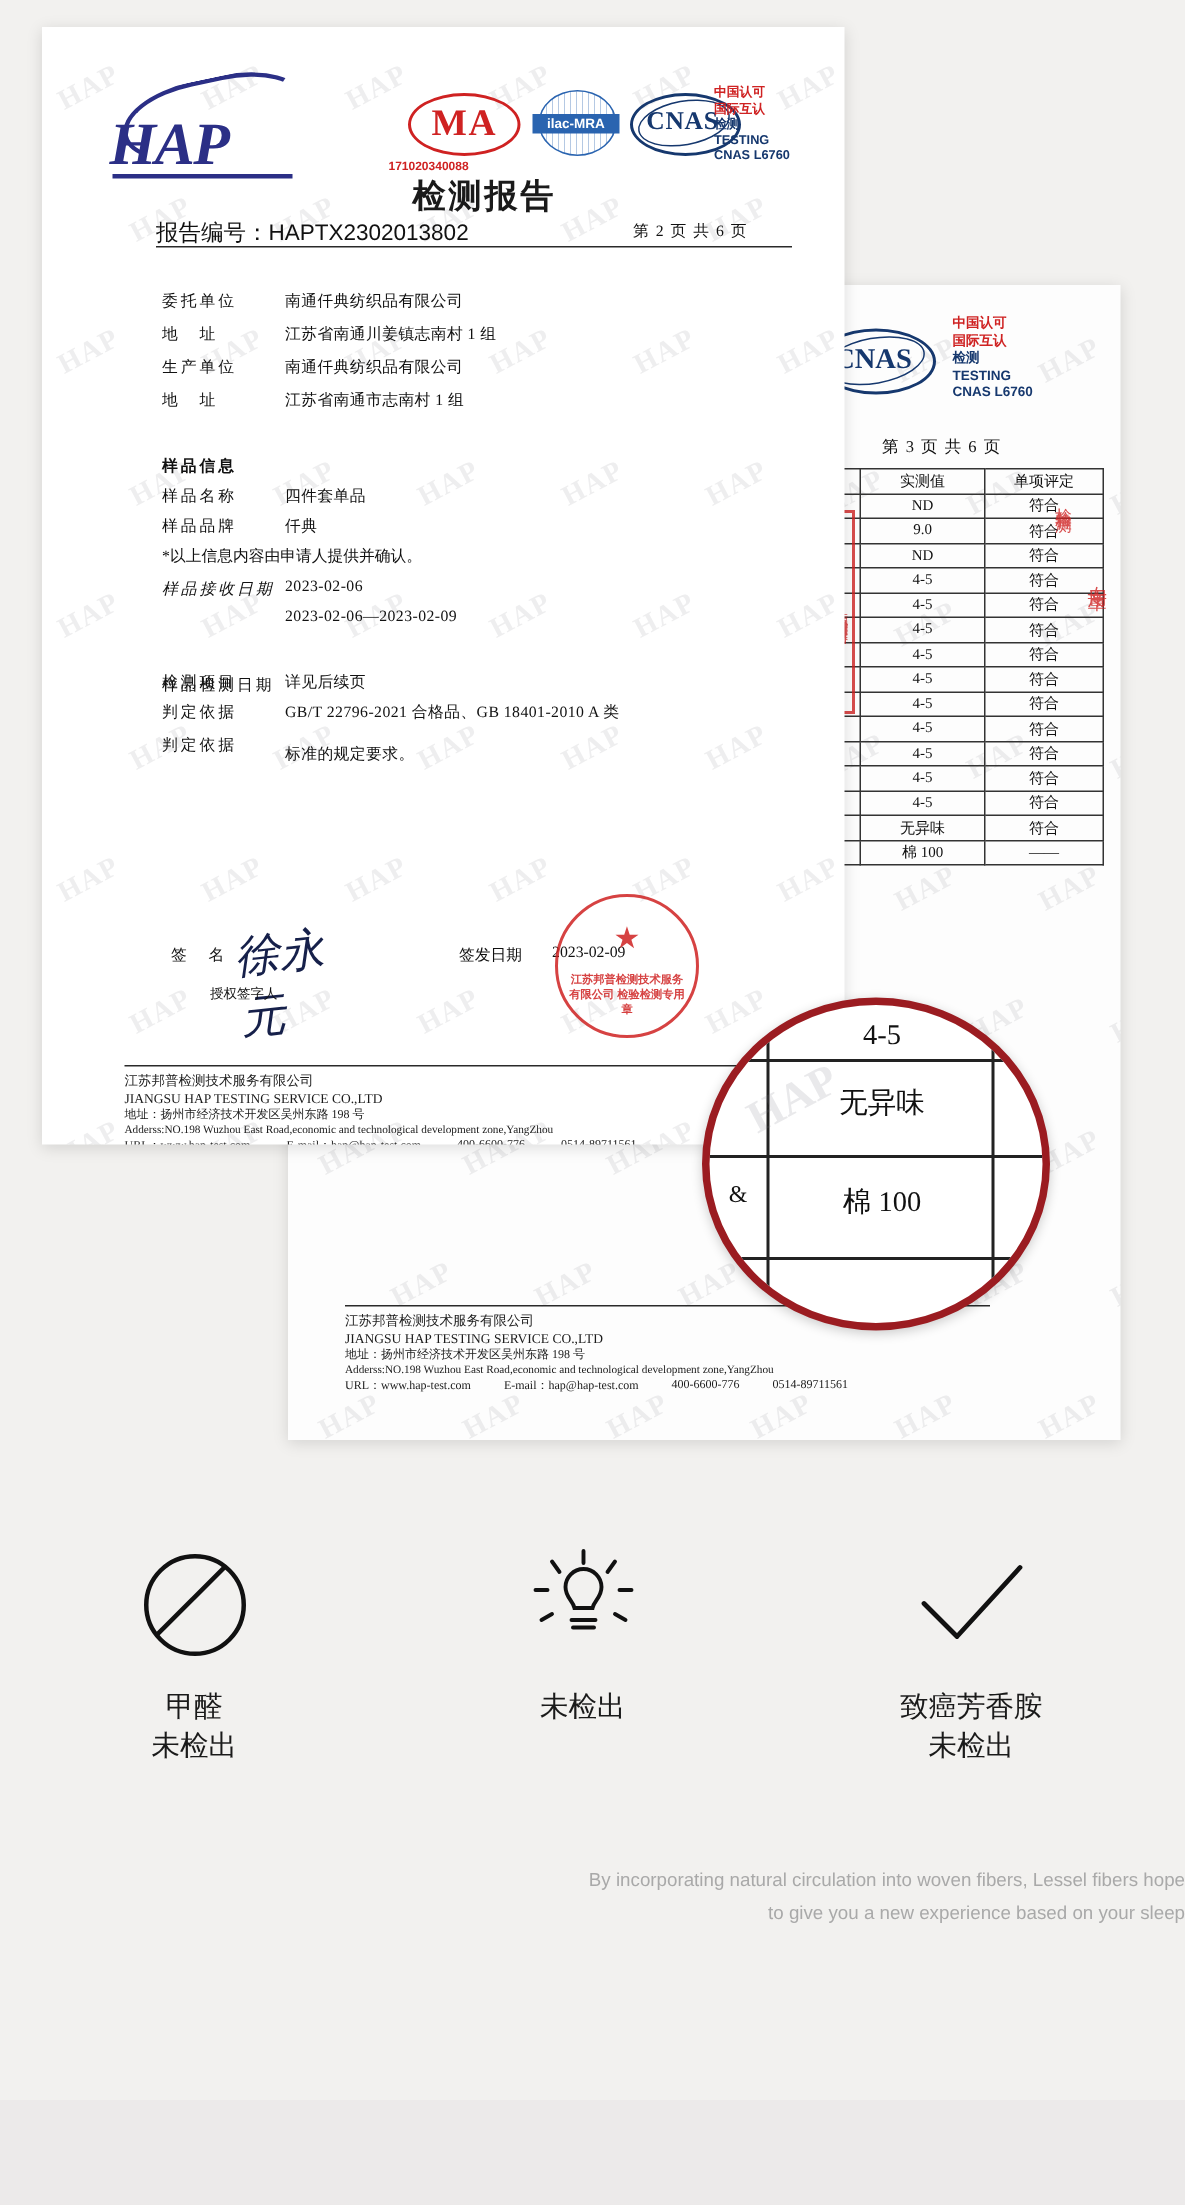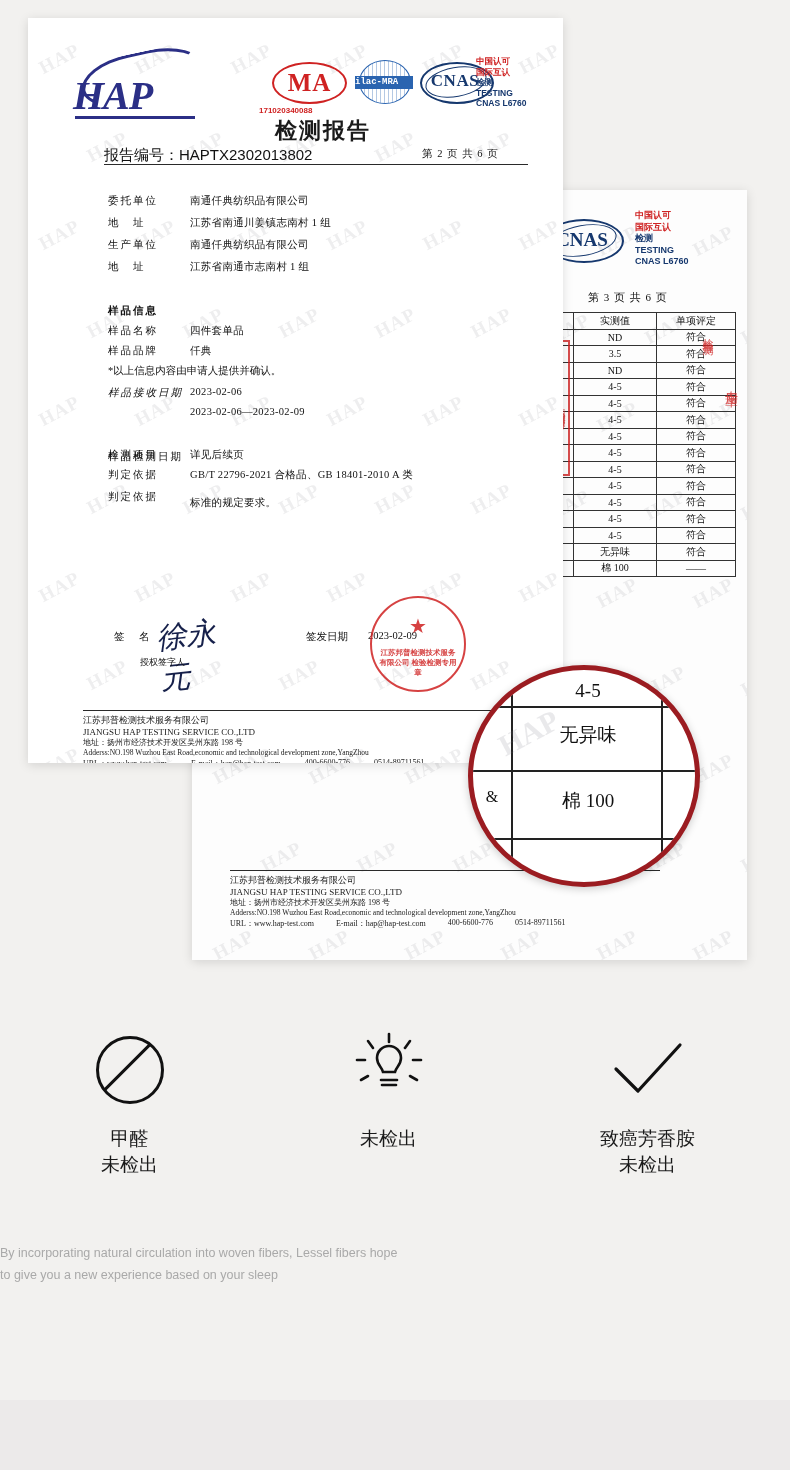--- a/index.html
+++ b/index.html
@@ -138,22 +138,21 @@
     color: #cf2222;
     font-weight: bold;
   }
 
   .ilac {
     position: absolute;
     left: 327px;
     top: 42px;
     width: 58px;
     height: 50px;
-    text-align: left;
-    font-family: Liberation Mono, monospace;
+    text-align: center;
   }
   .ilac .circ {
     position: absolute;
     left: 4px;
     top: 0;
     width: 50px;
     height: 42px;
     border-radius: 50%;
     border: 1px solid #2a64b0;
     background:
@@ -548,21 +547,21 @@
     background: #111;
     transform: rotate(-45deg);
     transform-origin: center;
   }
 
   .caption {
     position: absolute;
     left: 0;
     top: 1242px;
     width: 790px;
-    text-align: left;
+    text-align: right;
     color: #a9a9a9;
     font-size: 12.5px;
     line-height: 22px;
     font-family: "Liberation Sans", sans-serif;
   }
 
   .bottom-band {
     position: absolute;
     left: 0;
     top: 1400px;
@@ -664,21 +663,21 @@
           </tr>
         </thead>
         <tbody id="result-tbody">
             <tr>
               <td class="col-std">2009</td>
               <td class="col-val">ND</td>
               <td class="col-judge">符合</td>
             </tr>
             <tr>
               <td class="col-std">009</td>
-              <td class="col-val">3.5</td>
+              <td class="col-val">9.0</td>
               <td class="col-judge">符合</td>
             </tr>
             <tr>
               <td class="col-std">2011</td>
               <td class="col-val">ND</td>
               <td class="col-judge">符合</td>
             </tr>
             <tr>
               <td class="col-std"></td>
               <td class="col-val">4-5</td>

